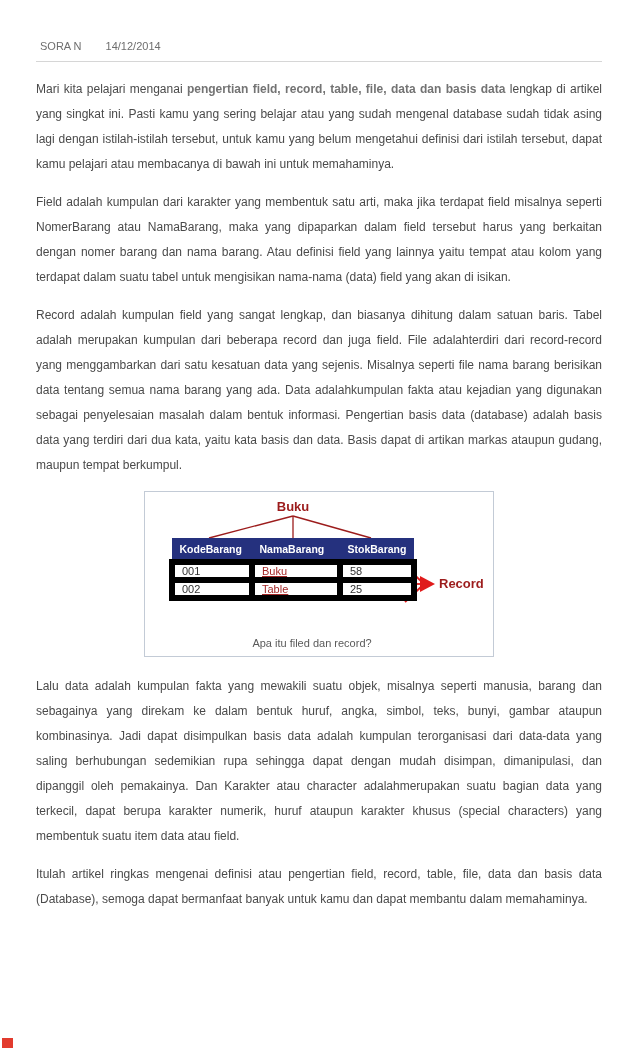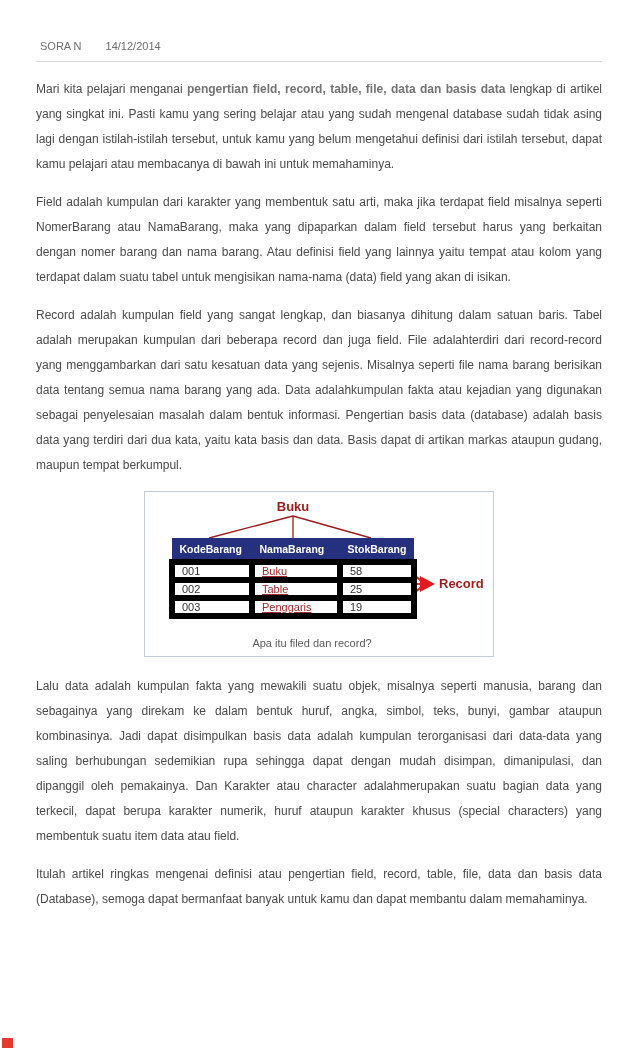--- a/index.html
+++ b/index.html
@@ -174,25 +174,20 @@
             <tr>
               <td>001</td>
               <td class="item-link">Buku</td>
               <td>58</td>
             </tr>
             <tr>
               <td>002</td>
               <td class="item-link">Table</td>
               <td>25</td>
             </tr>
-            <tr>
-              <td>003</td>
-              <td class="item-link">Penggaris</td>
-              <td>19</td>
-            </tr>
           </tbody>
         </table>
 
         <div class="record-label">Record</div>
 
         <div class="diagram-caption">Apa itu filed dan record?</div>
 
       </div>
     </div>
 

